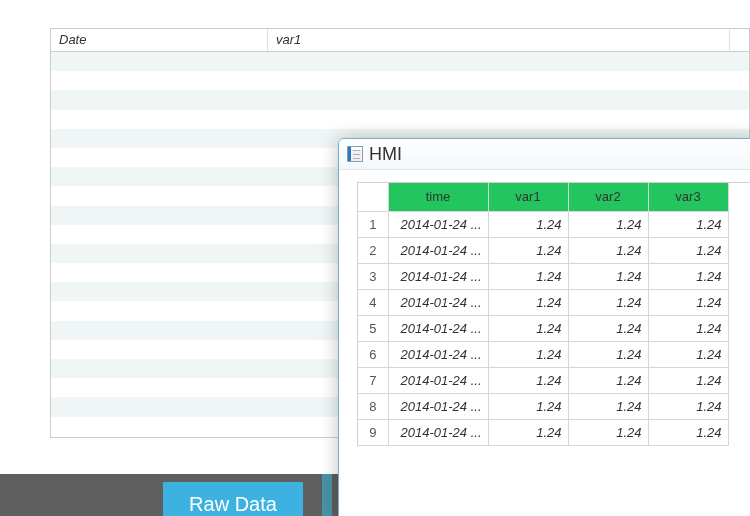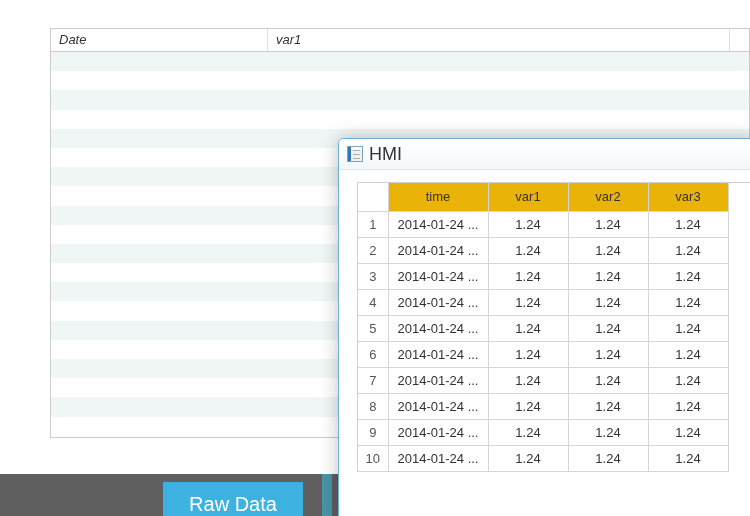--- a/index.html
+++ b/index.html
@@ -150,35 +150,36 @@
     border-right: 1px solid #d6d6d6;
     border-bottom: 1px solid #d6d6d6;
     padding: 0 6px;
     height: 26px;
     box-sizing: border-box;
     white-space: nowrap;
     overflow: hidden;
     text-overflow: ellipsis;
   }
   table.data-grid thead th {
-    background: #eab308;
+    background: #22c55e;
     font-weight: 400;
     text-align: center;
     height: 28px;
   }
   table.data-grid thead th.corner {
     background: #ffffff;
   }
   table.data-grid td.rowhdr {
     background: #ffffff;
     text-align: center;
     color: #555;
   }
   table.data-grid td.cell {
-    text-align: center;
+    text-align: right;
+    font-style: italic;
   }
 
   
   .col-rowhdr { width: 30px; }
   .col-time   { width: 100px; }
   .col-var    { width: 80px; }
 
 </style>
 </head>
 <body>
@@ -298,24 +299,17 @@
               <td class="cell">1.24</td>
               <td class="cell">1.24</td>
             </tr>
             <tr>
               <td class="rowhdr">9</td>
               <td class="cell">2014-01-24 ...</td>
               <td class="cell">1.24</td>
               <td class="cell">1.24</td>
               <td class="cell">1.24</td>
             </tr>
-            <tr>
-              <td class="rowhdr">10</td>
-              <td class="cell">2014-01-24 ...</td>
-              <td class="cell">1.24</td>
-              <td class="cell">1.24</td>
-              <td class="cell">1.24</td>
-            </tr>
           </tbody>
       </table>
     </div>
   </div>
 </div>
 
 </body></html>

